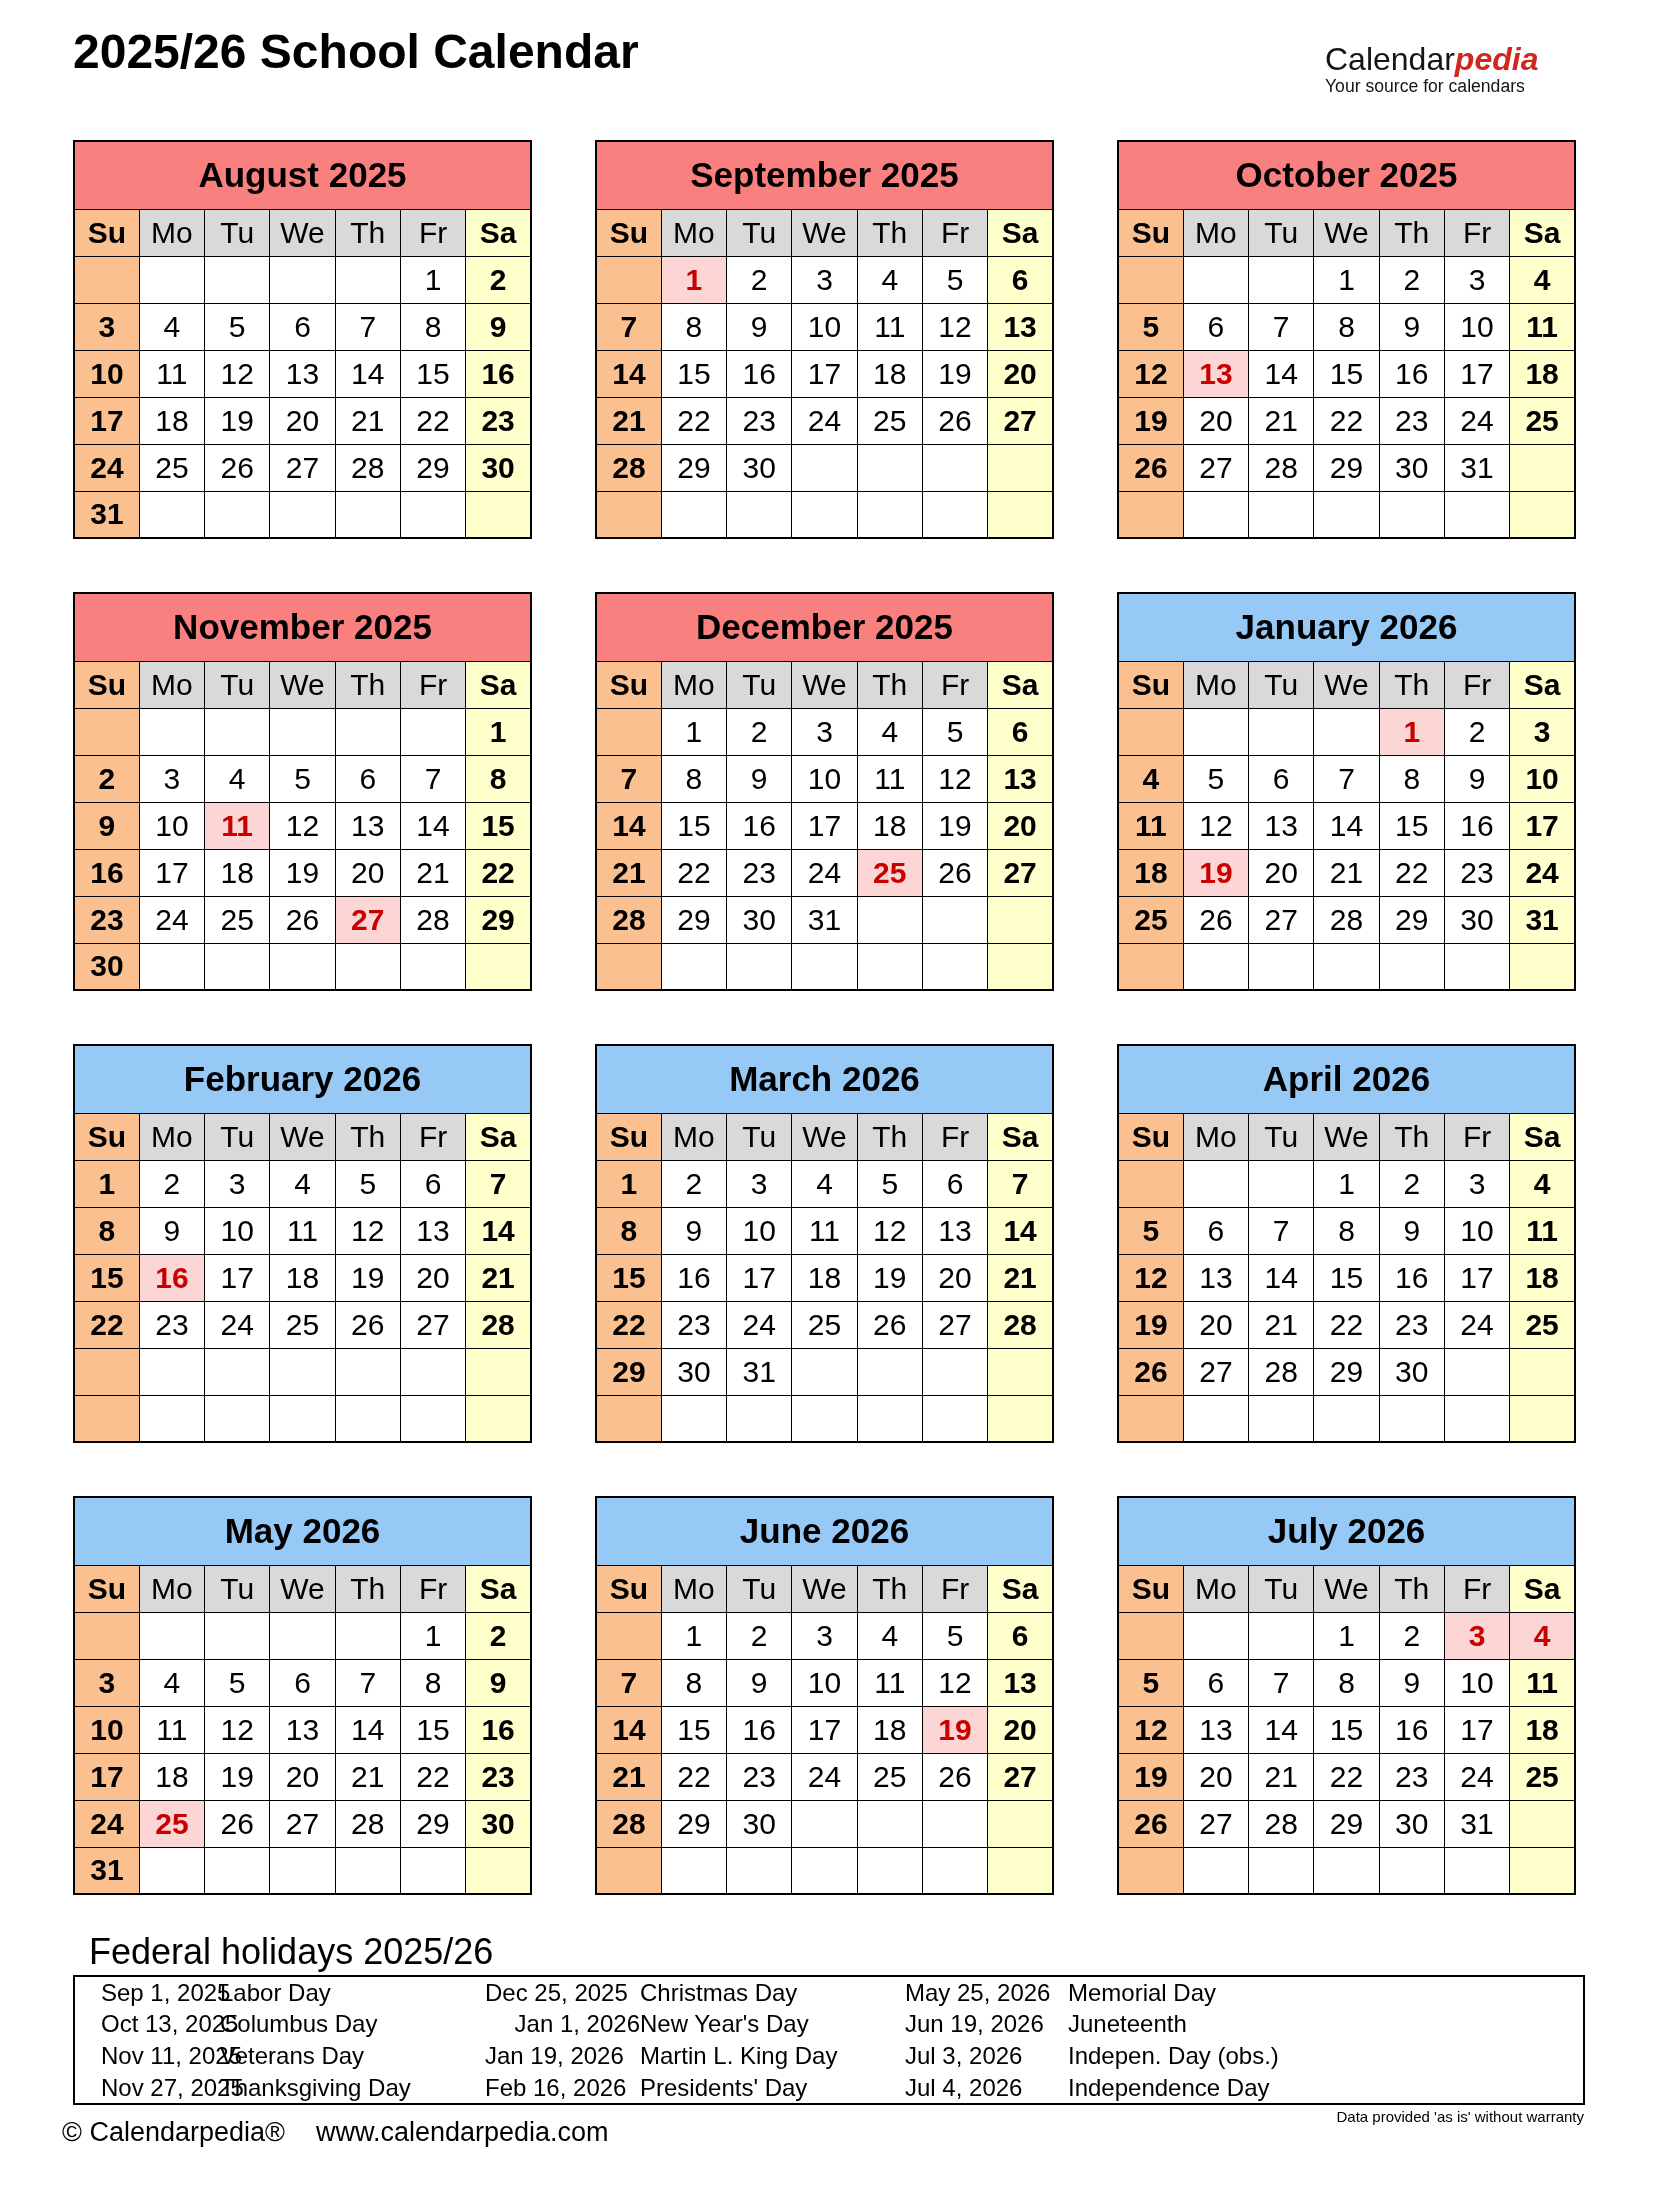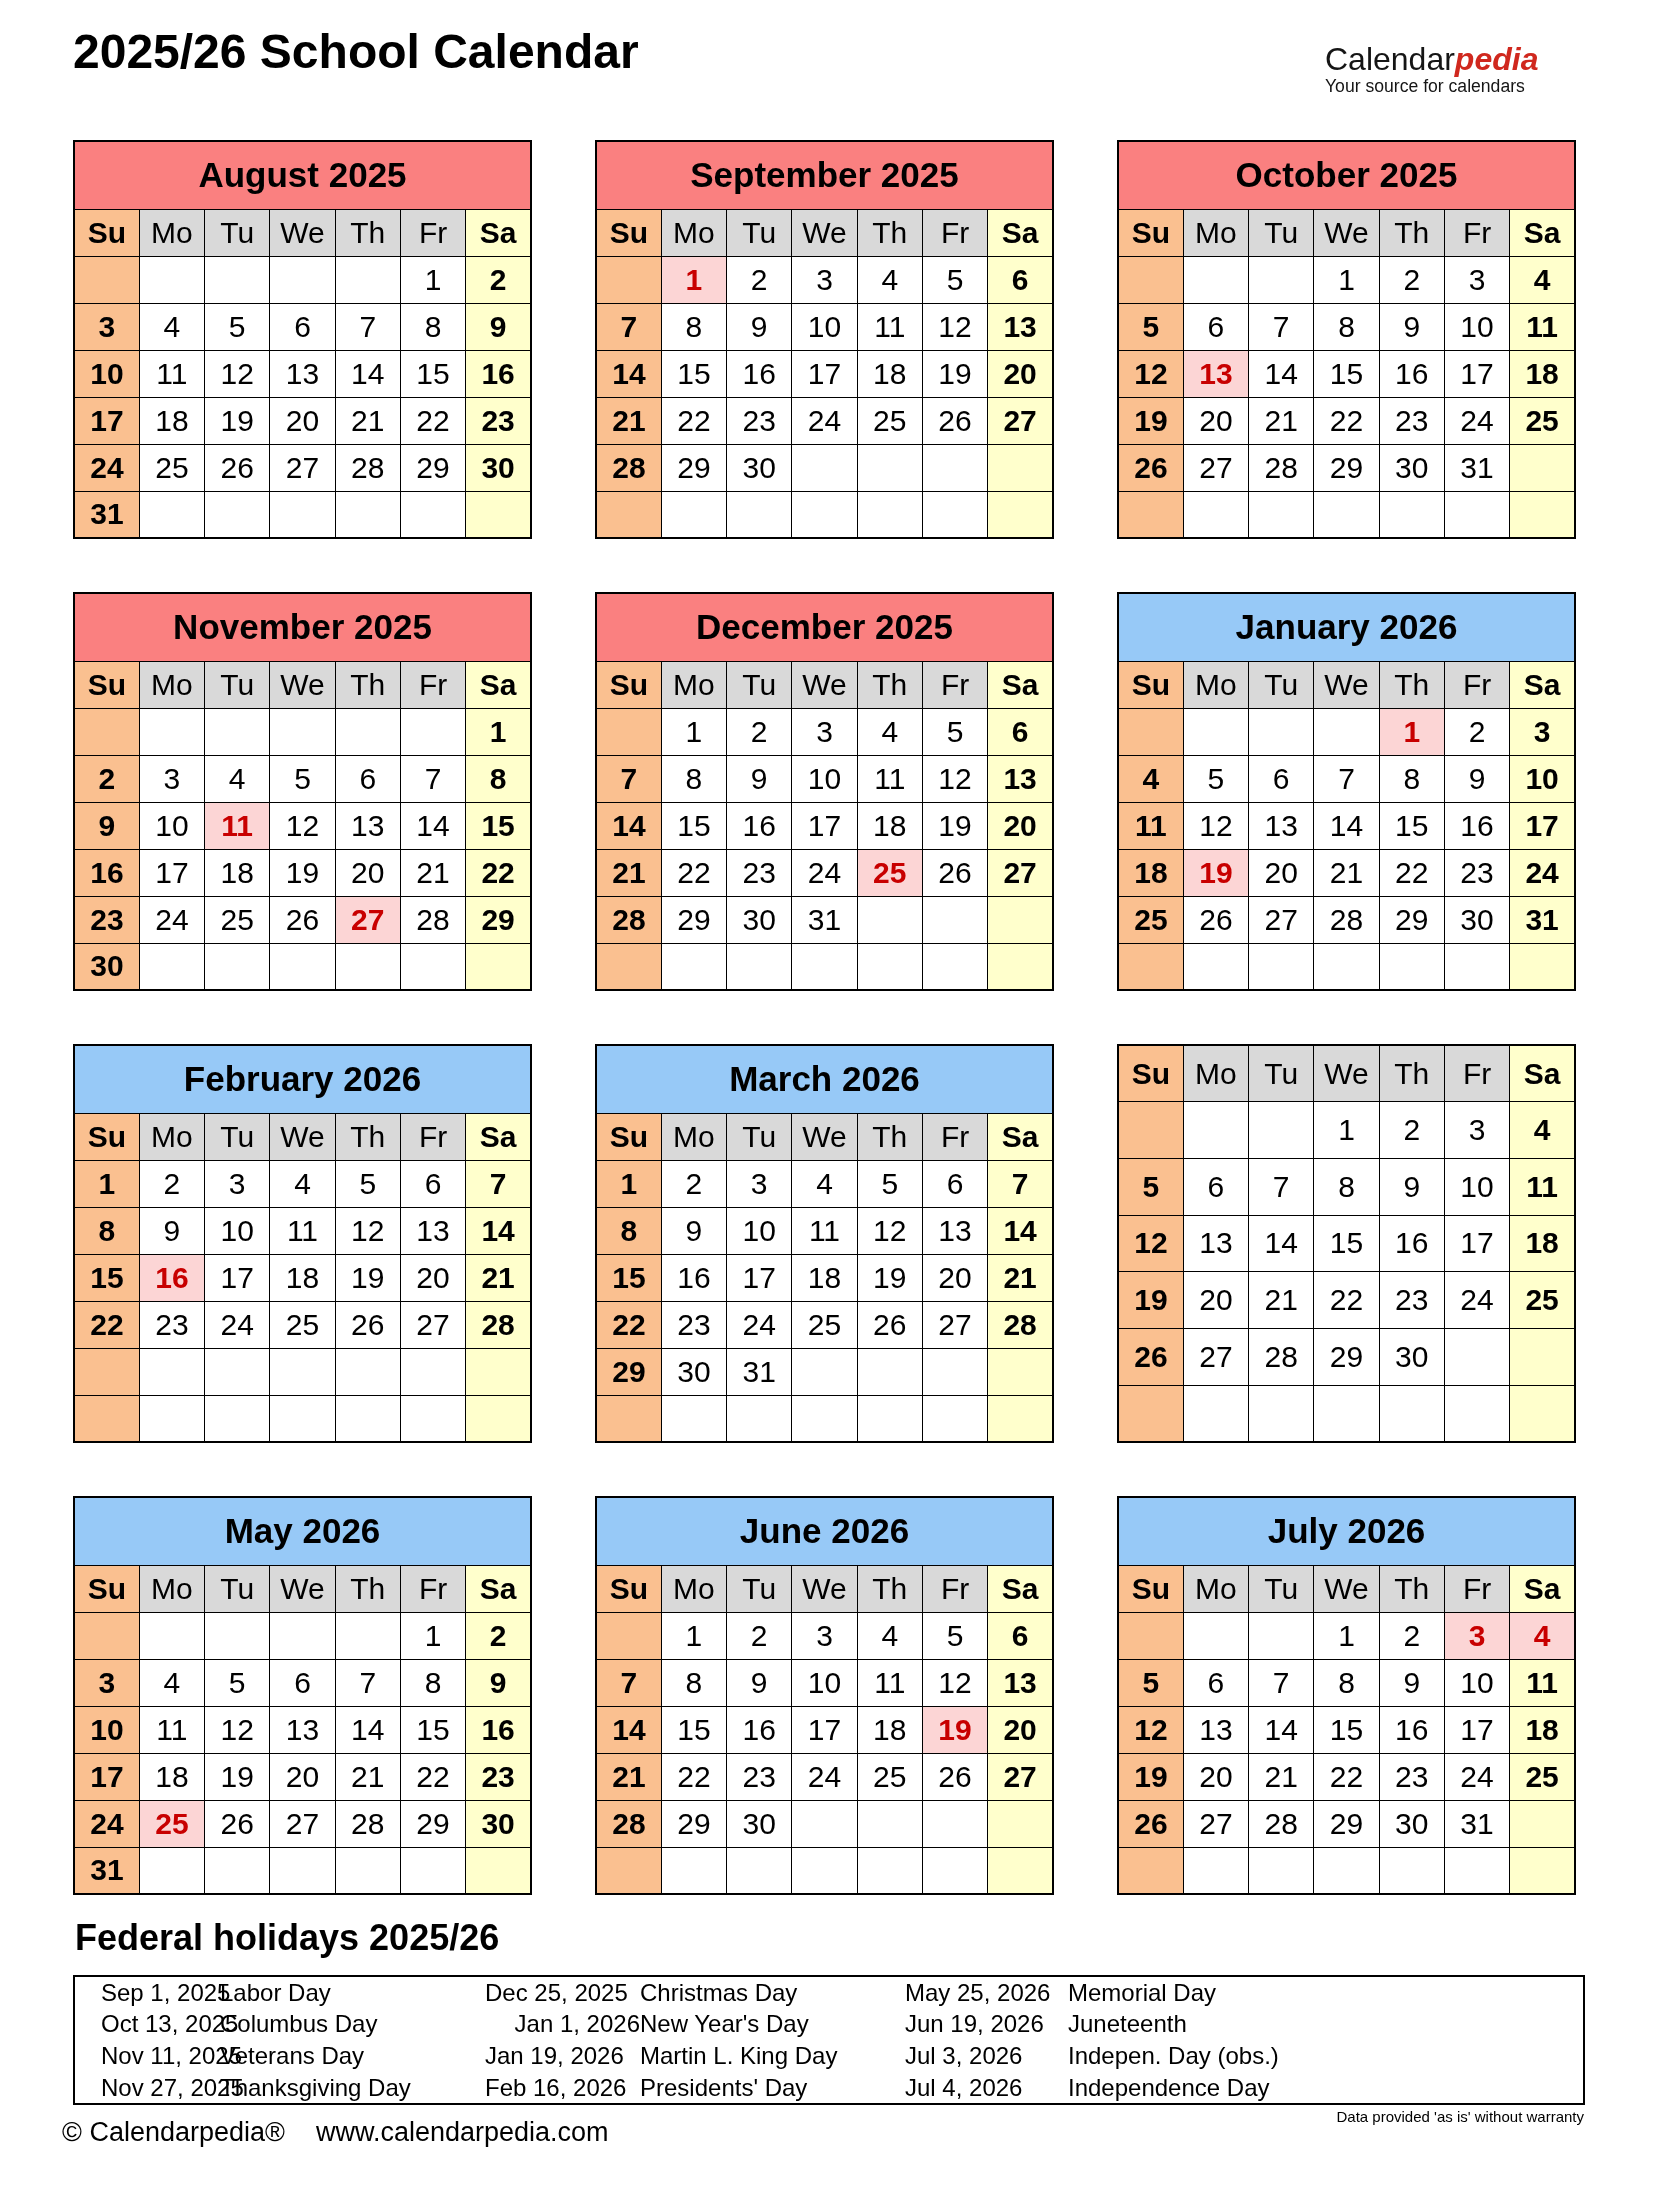--- a/index.html
+++ b/index.html
@@ -32,21 +32,21 @@
   td.salmon{background:var(--salmon);}
   td.blue{background:var(--blue);}
   tr.dhr td{height:47px;font-size:30px;}
   tr.dhr td.wd{background:var(--hdr);font-weight:normal;}
   tr.week td{height:47px;font-size:30px;}
   td.sun{background:var(--sun);font-weight:bold;}
   td.sat{background:var(--sat);font-weight:bold;}
   td.wd{background:#fff;font-weight:normal;}
   td.hol{background:var(--holbg) !important;color:var(--holfg) !important;font-weight:bold !important;}
 
-  .fh-title{position:absolute;left:73px;top:1915px;margin:2px;font-size:36px;font-weight:bold;}
+  .fh-title{position:absolute;left:73px;top:1915px;margin:16px;font-size:36px;font-weight:normal;}
   table.fh-table{
     position:absolute;left:73px;top:1975px;width:1511px;
     border:2.6px solid #000;border-collapse:collapse;table-layout:fixed;
   }
   table.fh-table td{font-size:24px;height:32px;padding:0;vertical-align:middle;white-space:nowrap;}
   table.fh-table td.first{padding-left:26px;}
 
   .footer-left{position:absolute;left:62px;top:2117px;font-size:27px;}
   .footer-left .url{margin-left:31px;}
   .footer-right{position:absolute;left:73px;top:2108px;width:1511px;text-align:right;font-size:15px;}
@@ -617,20 +617,23 @@
           <td class="wd"></td>
           <td class="wd"></td>
           <td class="wd"></td>
           <td class="wd"></td>
           <td class="sat"></td>
         </tr>
       </tbody>
     </table>
     <table class="month">
       <tbody>
+        <tr>
+          <td colspan="7" class="mtitle blue">April 2026</td>
+        </tr>
         <tr class="dhr">
           <td class="sun">Su</td>
           <td class="wd">Mo</td>
           <td class="wd">Tu</td>
           <td class="wd">We</td>
           <td class="wd">Th</td>
           <td class="wd">Fr</td>
           <td class="sat">Sa</td>
         </tr>
         <tr class="week">

